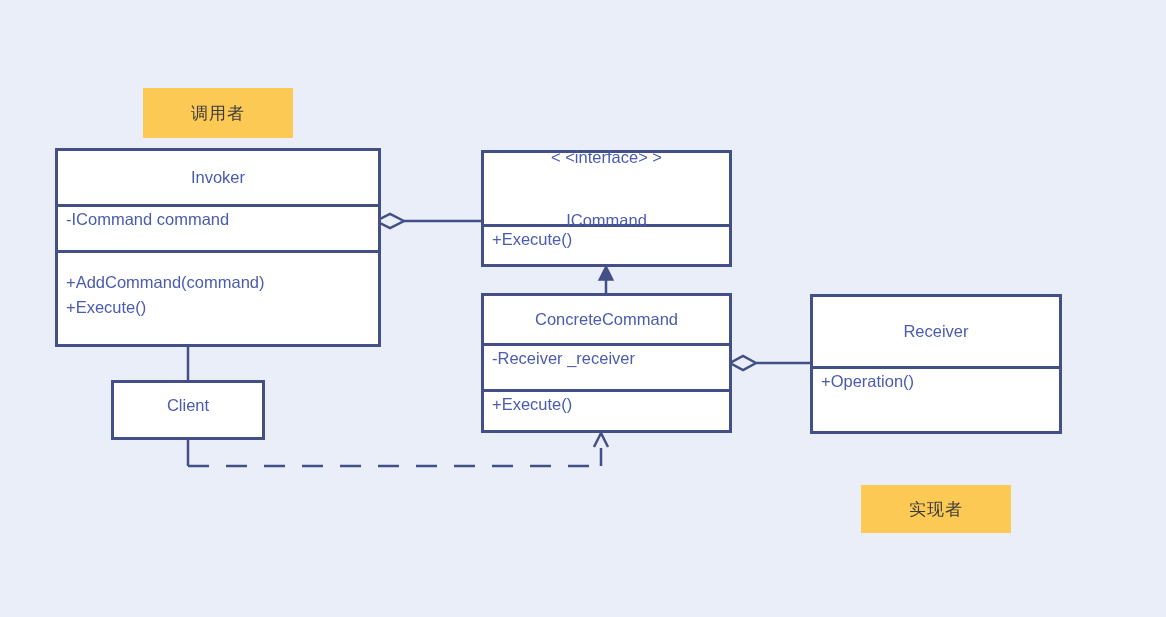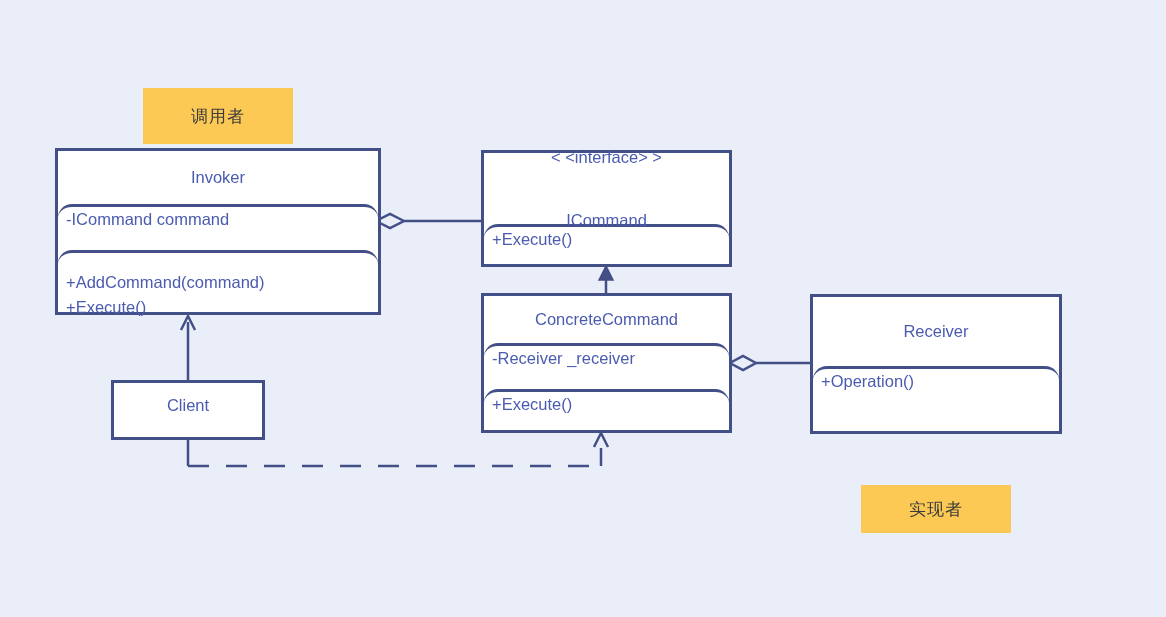--- a/index.html
+++ b/index.html
@@ -57,47 +57,46 @@
     line-height: 23px;
     color: #4a5bb0;
   }
   .uml-members {
     justify-content: flex-start;
     flex-direction: column;
     align-items: flex-start;
     font-size: 16.5px;
     line-height: 25px;
     color: #4a5bb0;
-    border-radius: 14px;
   }
   .uml-members .member {
     white-space: nowrap;
   }
 
   
   .note-label {
     position: absolute;
     box-sizing: border-box;
     background: #fdc955;
     color: #3c3c3c;
     display: flex;
     align-items: center;
     justify-content: center;
     font-size: 17px;
     letter-spacing: 1px;
     font-family: "DejaVu Sans", "Liberation Sans", sans-serif;
   }
 
   
-  #note-invoker    { left: 143px; top: 88px;  width: 150px; height: 56px; text-align: center; }
+  #note-invoker    { left: 143px; top: 88px;  width: 150px; height: 50px; text-align: center; }
   #note-command    { left: 531px; top: 88px;  width: 150px; height: 50px; }
   #note-concrete   { left: 531px; top: 485px; width: 150px; height: 48px; }
   #note-receiver   { left: 861px; top: 485px; width: 150px; height: 48px; }
 
-  #class-invoker   { left: 55px;  top: 148px; width: 326px; height: 167px; }
+  #class-invoker   { left: 55px;  top: 148px; width: 326px; height: 199px; }
   #class-invoker .r1 { height: 53px; }
   #class-invoker .r2 { height: 46px; }
   #class-invoker .r3 { height: 68px; padding-top: 17px; }
 
   #class-icommand  { left: 481px; top: 150px; width: 251px; height: 117px; }
   #class-icommand .r1 { height: 71px; gap: 40px; }
   #class-icommand .r2 { height: 46px; }
 
   #class-concrete  { left: 481px; top: 293px; width: 251px; height: 140px; }
   #class-concrete .r1 { height: 47px; }

